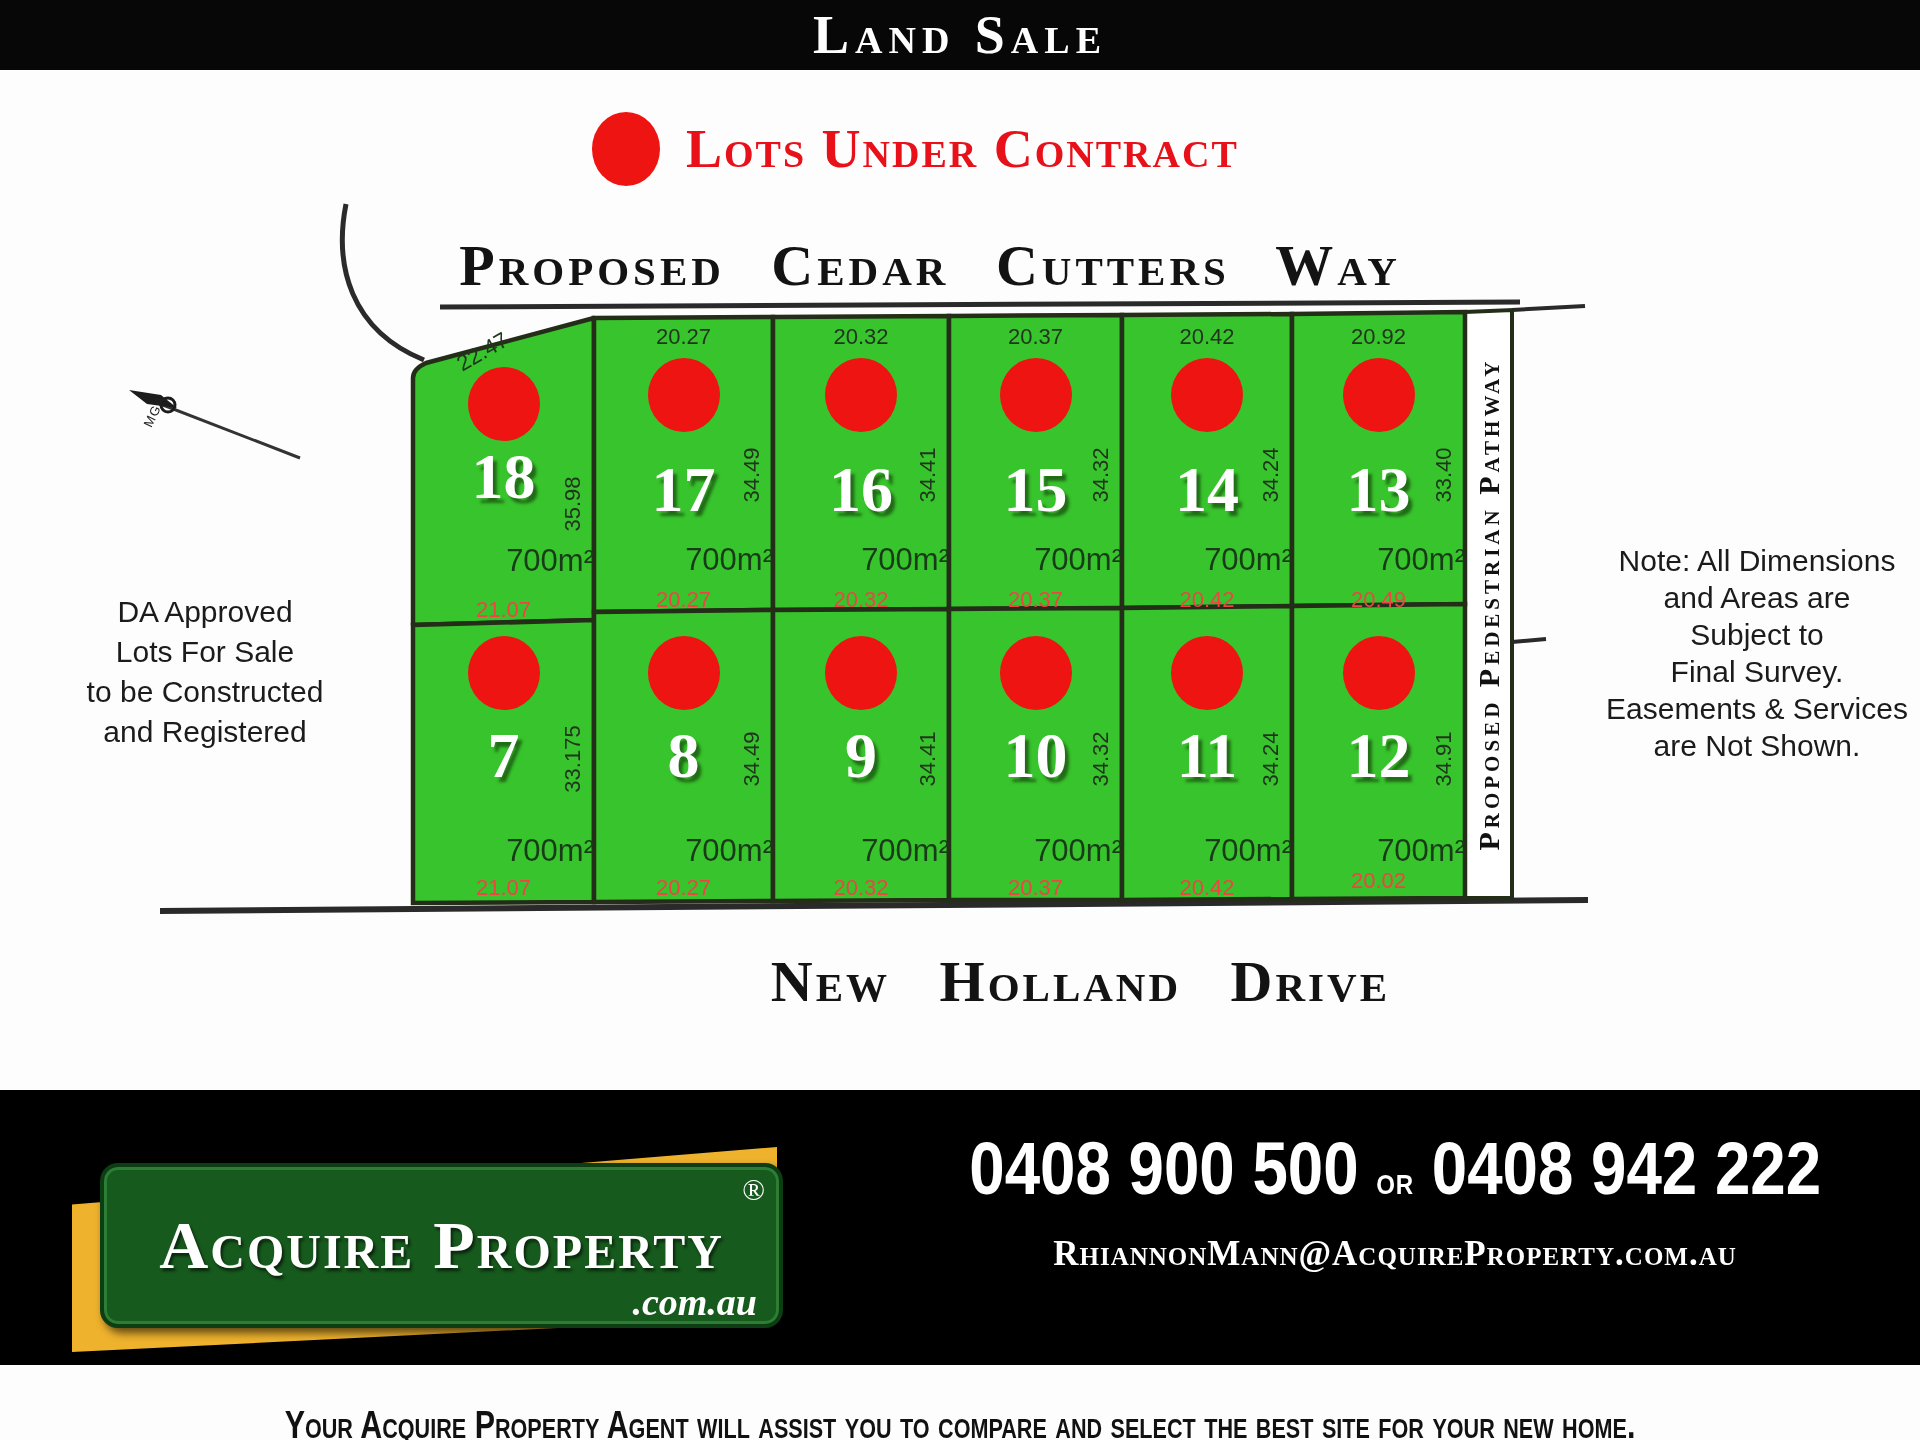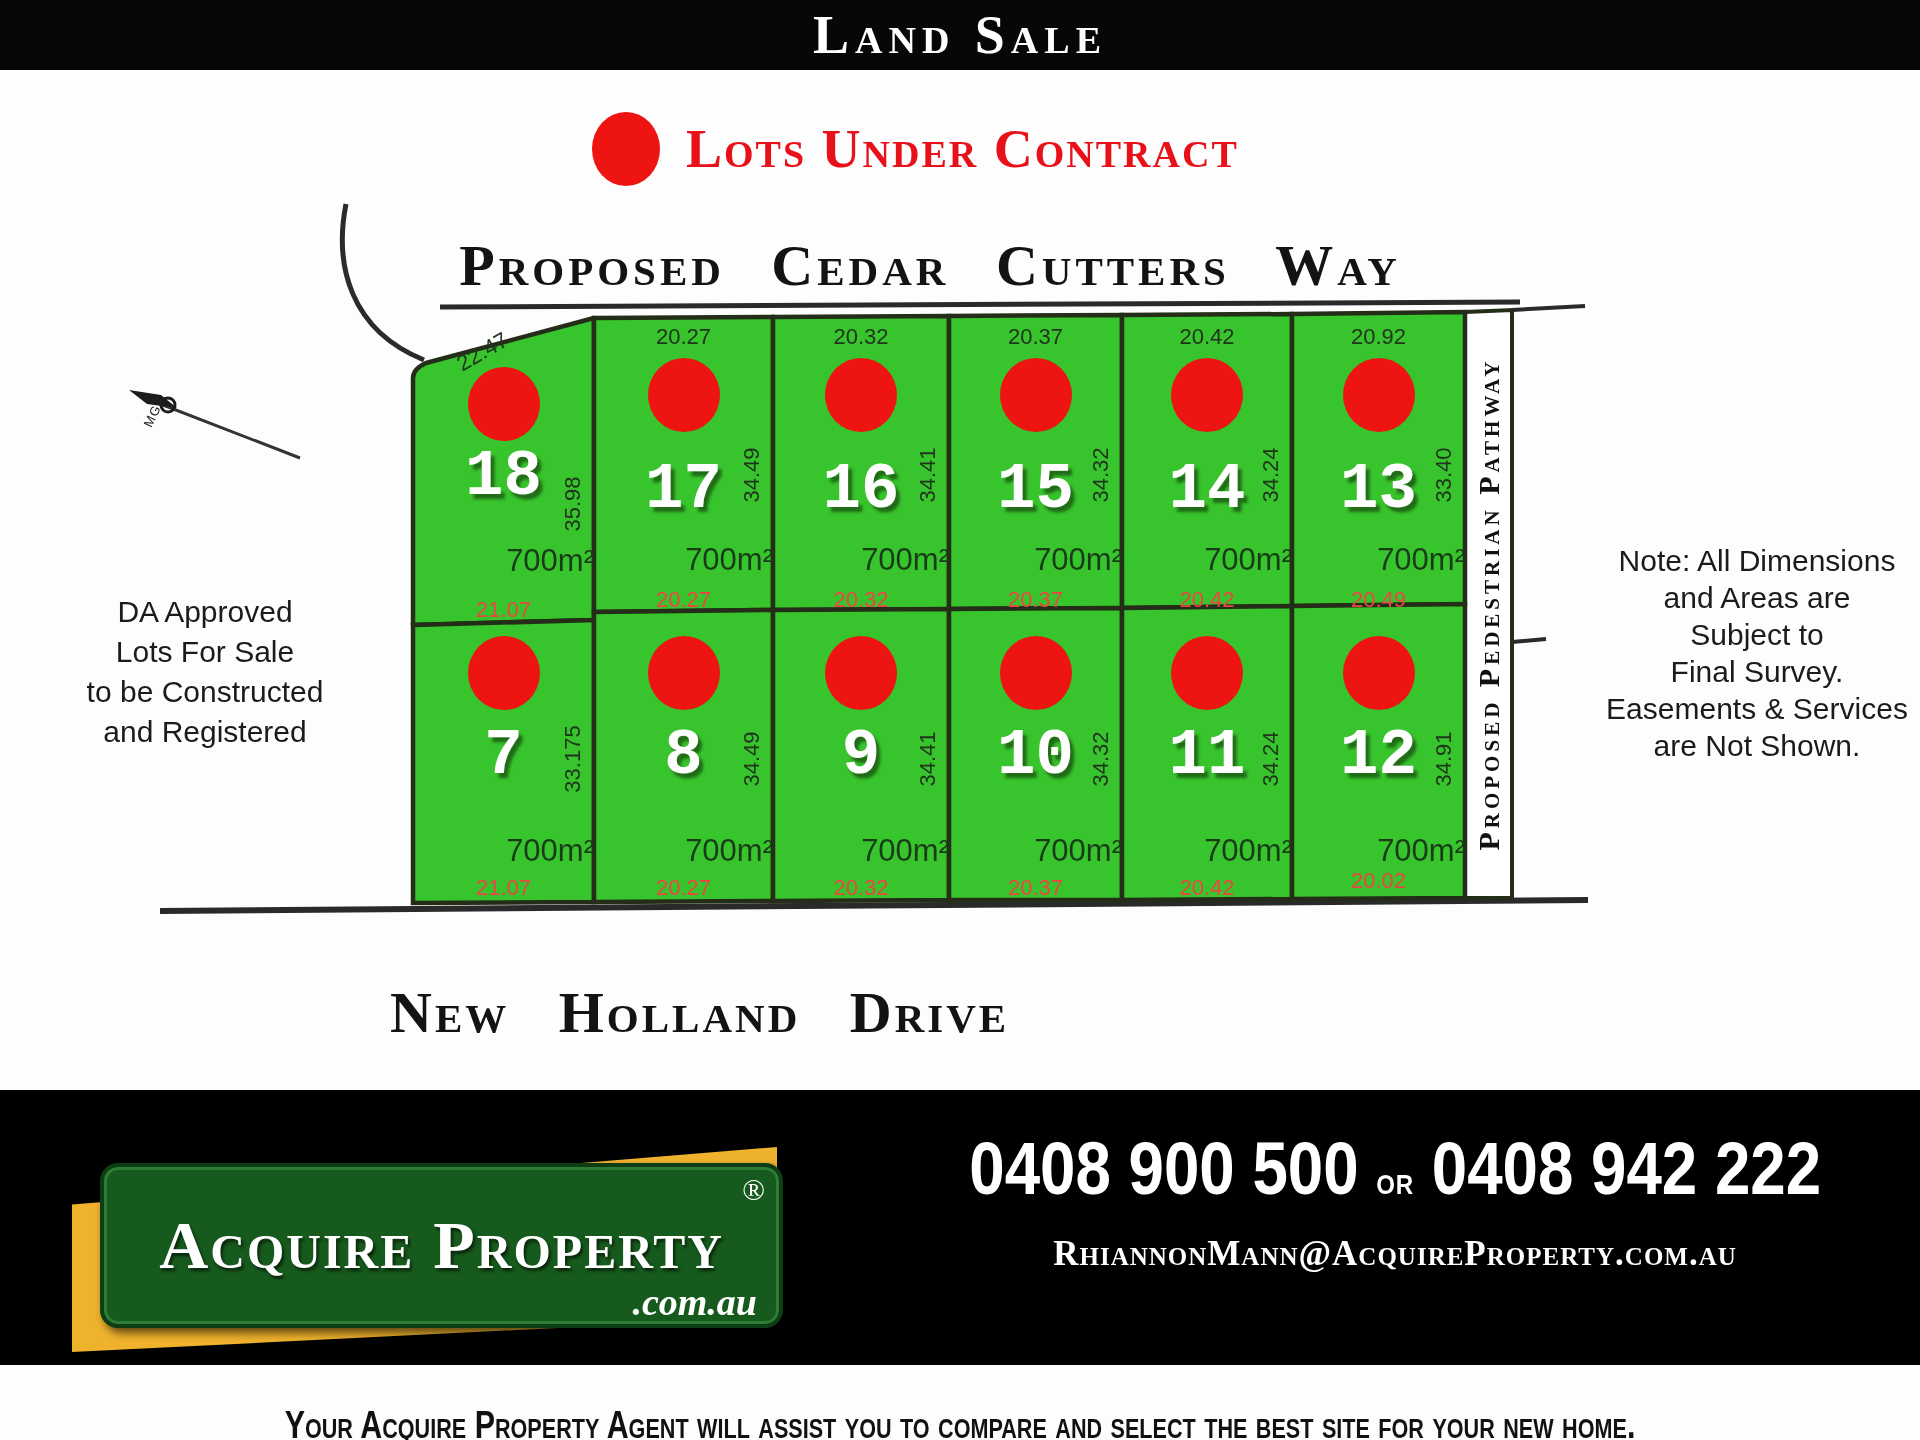--- a/index.html
+++ b/index.html
@@ -14,43 +14,43 @@
                  font-variant:small-caps;color:#ffffff;letter-spacing:6px;}
 
   .legend{position:absolute;left:592px;top:112px;display:flex;align-items:center;gap:26px;z-index:3;}
   .legend-dot{width:68px;height:74px;border-radius:50%;background:#ee1411;}
   .legend-label{font-family:"Liberation Serif",serif;font-weight:bold;font-size:54px;
                 font-variant:small-caps;color:#e8111a;letter-spacing:2px;}
 
   .street-top{position:absolute;left:394px;top:232px;width:1072px;text-align:center;z-index:3;
               font-family:"Liberation Serif",serif;font-weight:bold;font-size:58px;
               font-variant:small-caps;letter-spacing:4px;word-spacing:28px;color:#131313;}
-  .street-bottom{position:absolute;left:390px;top:948px;width:1000px;text-align:left;z-index:3;
+  .street-bottom{position:absolute;left:390px;top:948px;width:1000px;text-align:right;z-index:3;
               font-family:"Liberation Serif",serif;font-weight:bold;font-size:58px;
-              font-variant:small-caps;letter-spacing:3px;word-spacing:32px;color:#131313;margin-top:31px;}
+              font-variant:small-caps;letter-spacing:3px;word-spacing:32px;color:#131313;}
 
   .pathway-label{position:absolute;left:1489px;top:604px;z-index:3;white-space:nowrap;
               transform:translate(-50%,-50%) rotate(-90deg);
               font-family:"Liberation Serif",serif;font-weight:bold;font-size:30px;
               font-variant:small-caps;letter-spacing:4px;color:#111111;}
 
   .da-note{position:absolute;left:60px;top:592px;width:290px;text-align:center;z-index:3;
            font-size:30px;line-height:40px;color:#1b1b1b;}
   .survey-note{position:absolute;left:1600px;top:542px;width:314px;text-align:center;z-index:3;
            font-size:30px;line-height:37px;color:#1b1b1b;}
 
   .compass-label{position:absolute;left:138px;top:404px;z-index:3;transform:rotate(-64deg);
            font-size:13px;color:#222222;letter-spacing:1px;}
 
   
   .lot{position:absolute;z-index:2;}
   .dot{position:absolute;left:50%;transform:translateX(-50%);width:72px;height:74px;
        border-radius:50%;background:#ee1411;}
   .num{position:absolute;width:100%;text-align:center;line-height:1;
-       font-family:Liberation Mono, monospace;font-weight:bold;font-size:64px;color:#ffffff;
+       font-family:Liberation Serif, serif;font-weight:bold;font-size:64px;color:#ffffff;
        text-shadow:4px 5px 3px rgba(15,35,8,0.55);}
   .area{position:absolute;width:100%;text-align:right;font-size:31px;color:#173c17;}
   .bdim{position:absolute;width:100%;text-align:center;font-size:22px;color:#ef4444;}
   .tdim{position:absolute;width:100%;text-align:center;top:8px;font-size:22px;color:#20351d;}
   .sdim{position:absolute;left:calc(100% - 21px);transform:translate(-50%,-50%) rotate(-90deg);
         font-size:22px;color:#20351d;white-space:nowrap;}
 
   .r1 .dot{top:42px}   .r1 .num{top:142px} .r1 .area{top:226px} .r1 .bdim{top:271px} .r1 .sdim{top:159px}
   .r2 .dot{top:26px}   .r2 .num{top:114px} .r2 .area{top:223px} .r2 .bdim{top:265px} .r2 .sdim{top:149px}
   .lot18 .dot{top:22px}.lot18 .num{top:100px}.lot18 .area{top:198px}.lot18 .bdim{top:252px}

